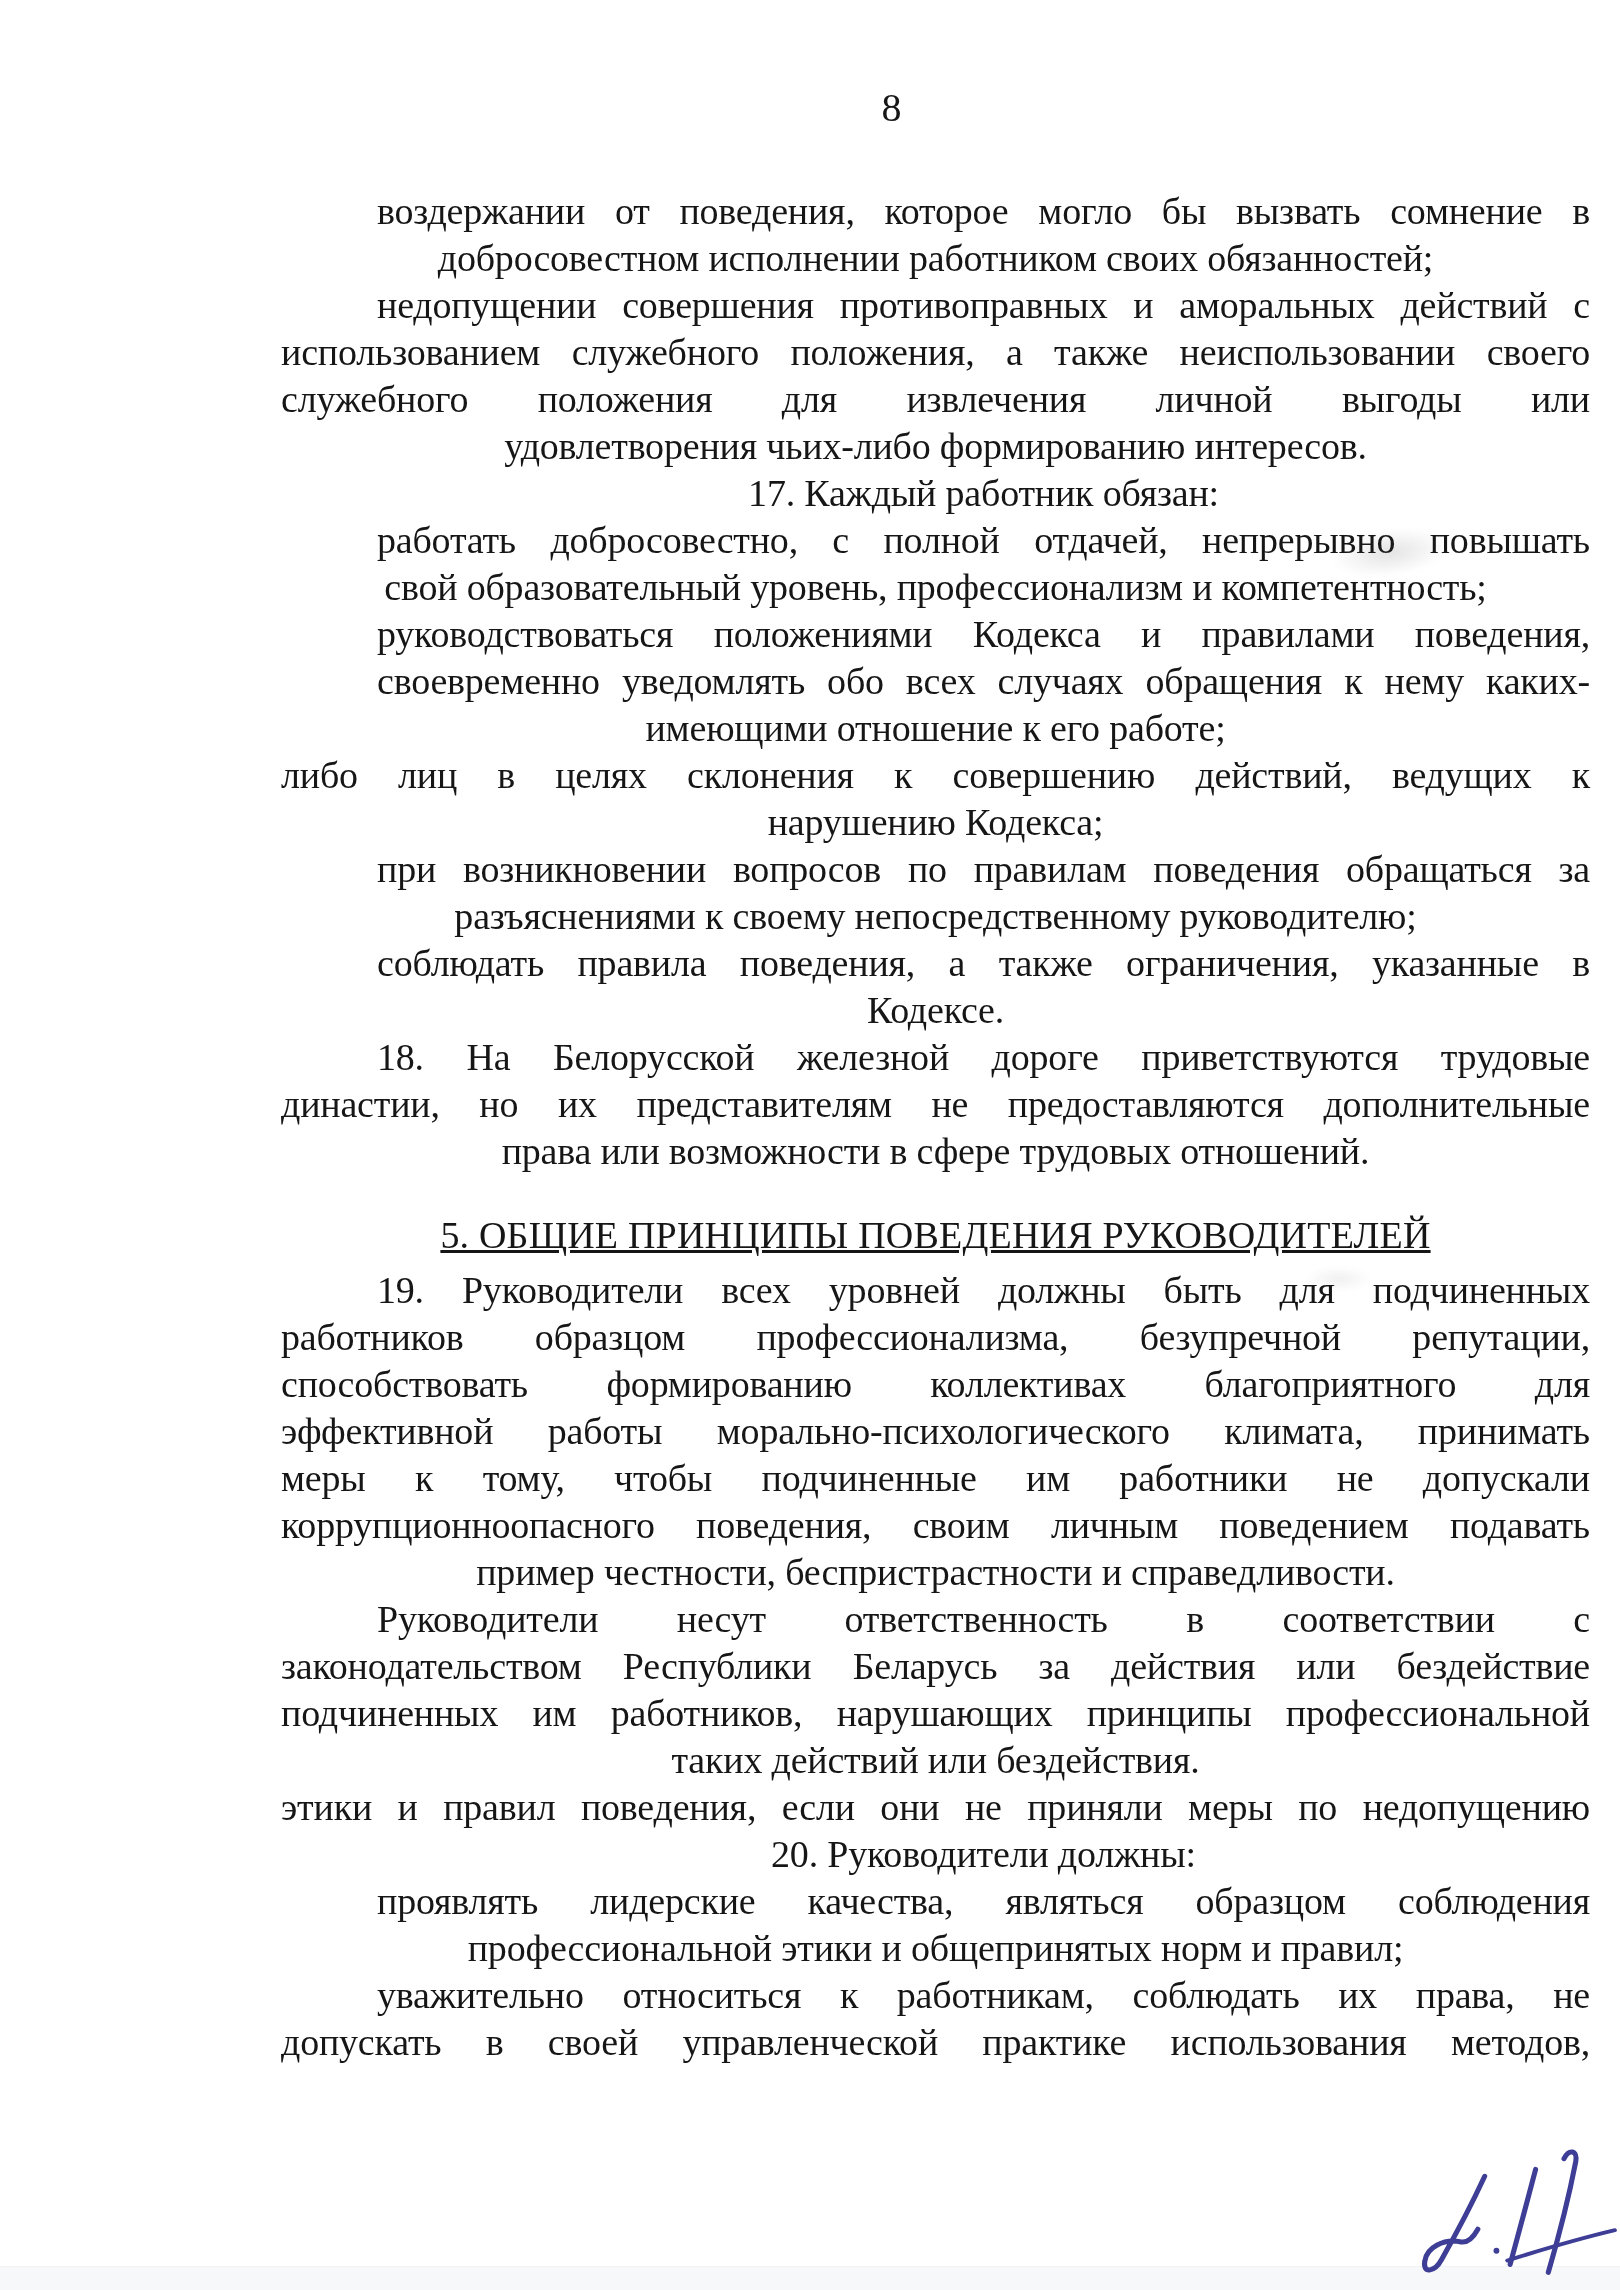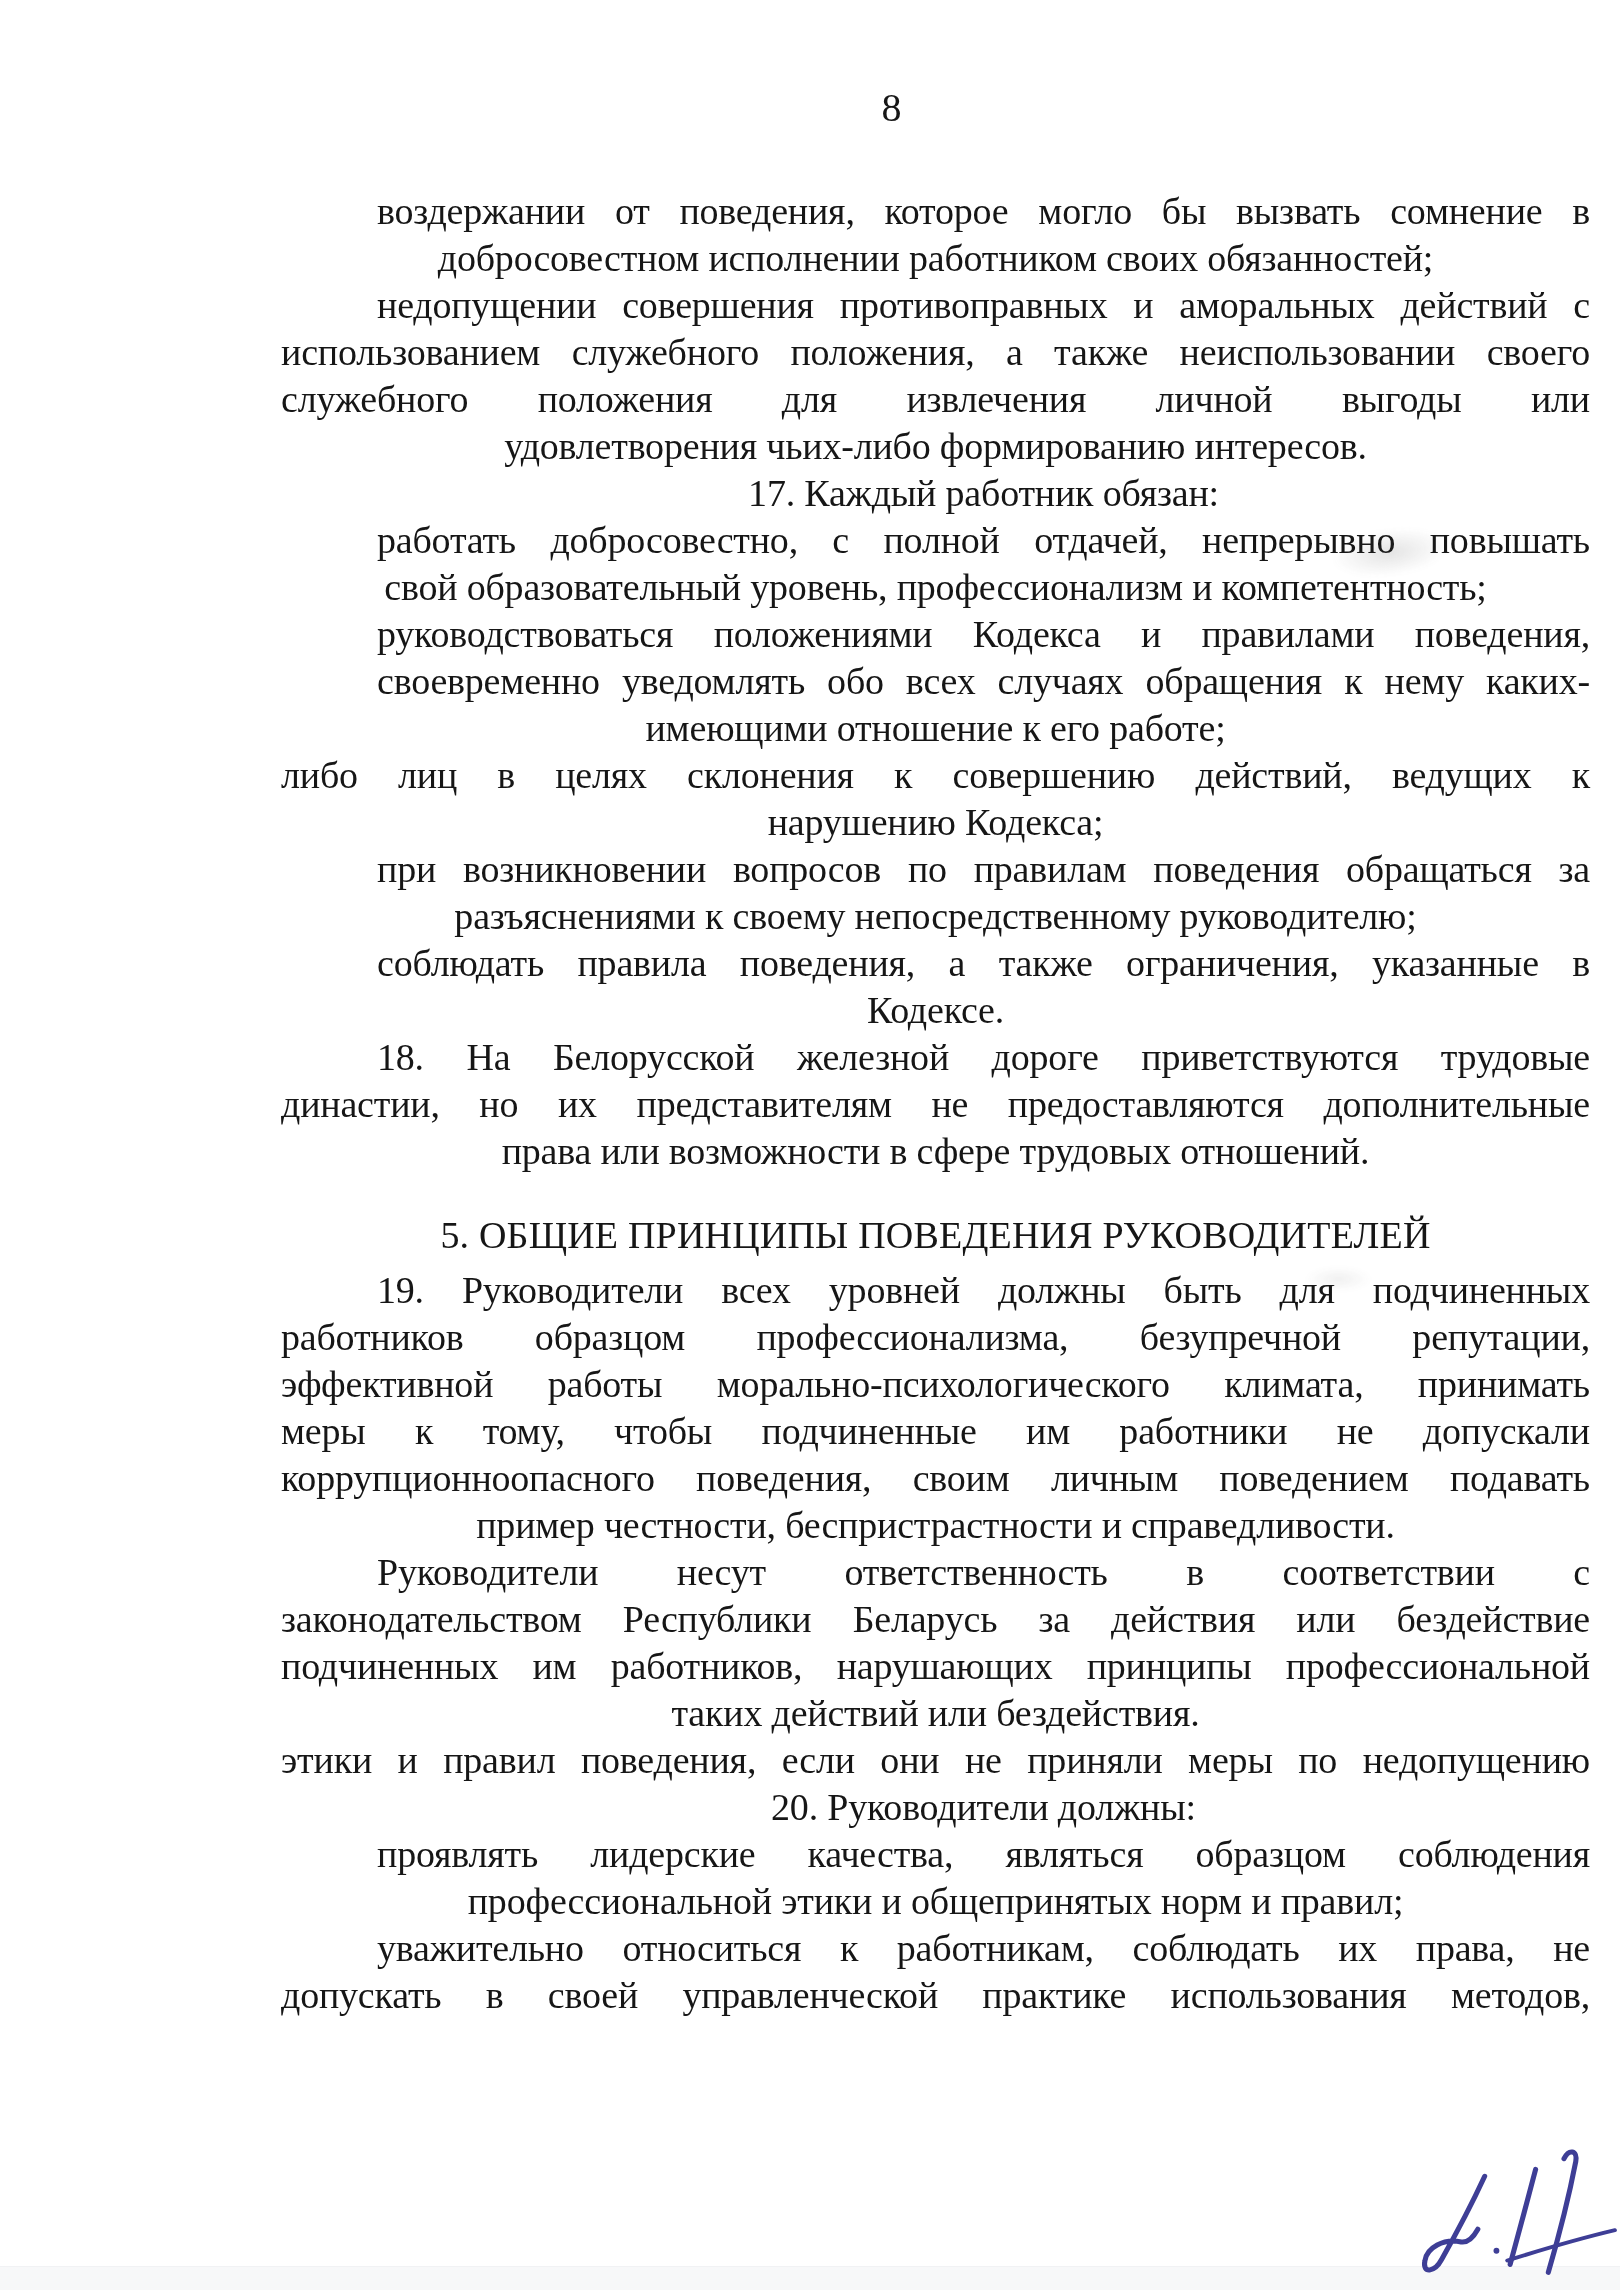--- a/index.html
+++ b/index.html
@@ -40,20 +40,21 @@
     text-align-last: justify;
   }
   .line.ind { text-indent: 96px; }
   .line.heading {
     text-align: center;
     text-align-last: center;
     text-indent: 0;
     margin-top: 37px;
     margin-bottom: 7.8px;
     letter-spacing: 0.2px;
+    text-decoration: underline;
   }
   
   .smudge {
     position: absolute;
     border-radius: 50%;
     background: radial-gradient(ellipse at center, rgba(60,60,60,0.14), rgba(60,60,60,0) 70%);
     filter: blur(2.9px);
     pointer-events: none;
   }
   .smudge.s1 { left: 1331px; top: 529px; width: 118px; height: 47px; transform: rotate(-7deg); }
@@ -100,20 +101,21 @@
       <div class="line ind just">при возникновении вопросов по правилам поведения обращаться за</div>
       <div class="line">разъяснениями к своему непосредственному руководителю;</div>
       <div class="line ind just">соблюдать правила поведения, а также ограничения, указанные в</div>
       <div class="line">Кодексе.</div>
       <div class="line ind just">18. На Белорусской железной дороге приветствуются трудовые</div>
       <div class="line just">династии, но их представителям не предоставляются дополнительные</div>
       <div class="line">права или возможности в сфере трудовых отношений.</div>
       <div class="line heading">5. ОБЩИЕ ПРИНЦИПЫ ПОВЕДЕНИЯ РУКОВОДИТЕЛЕЙ</div>
       <div class="line ind just">19. Руководители всех уровней должны быть для подчиненных</div>
       <div class="line just">работников образцом профессионализма, безупречной репутации,</div>
+      <div class="line just">способствовать формированию коллективах благоприятного для</div>
       <div class="line just">эффективной работы морально-психологического климата, принимать</div>
       <div class="line just">меры к тому, чтобы подчиненные им работники не допускали</div>
       <div class="line just">коррупционноопасного поведения, своим личным поведением подавать</div>
       <div class="line">пример честности, беспристрастности и справедливости.</div>
       <div class="line ind just">Руководители несут ответственность в соответствии с</div>
       <div class="line just">законодательством Республики Беларусь за действия или бездействие</div>
       <div class="line just">подчиненных им работников, нарушающих принципы профессиональной</div>
       <div class="line">таких действий или бездействия.</div>
       <div class="line just">этики и правил поведения, если они не приняли меры по недопущению</div>
       <div class="line ind">20. Руководители должны:</div>

